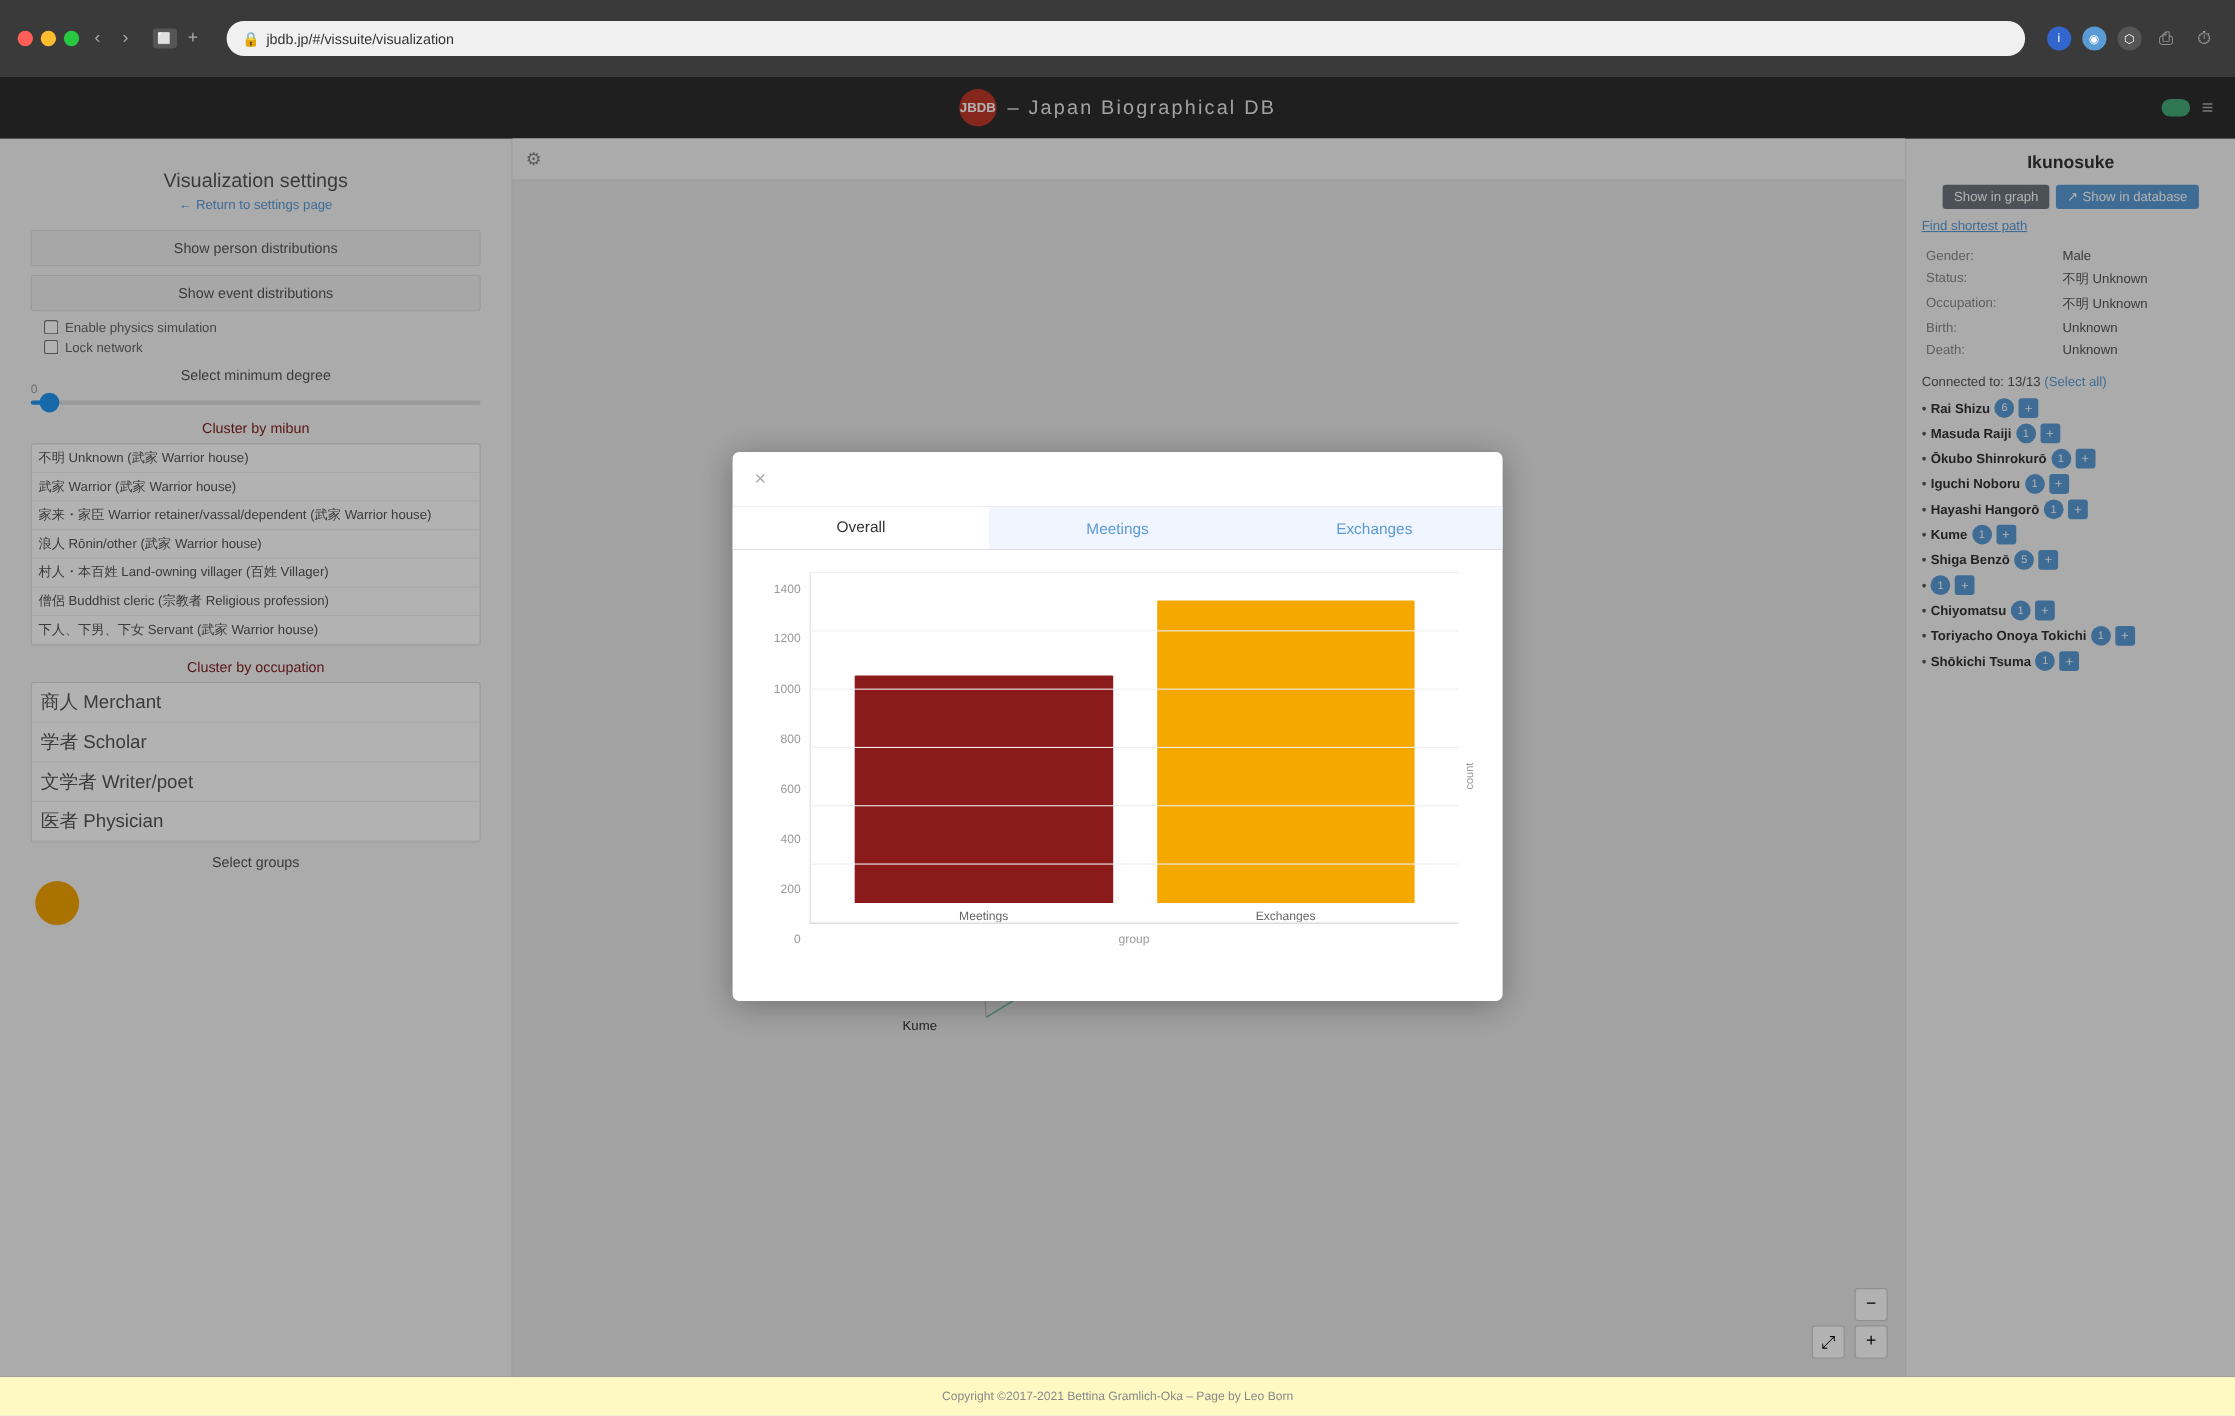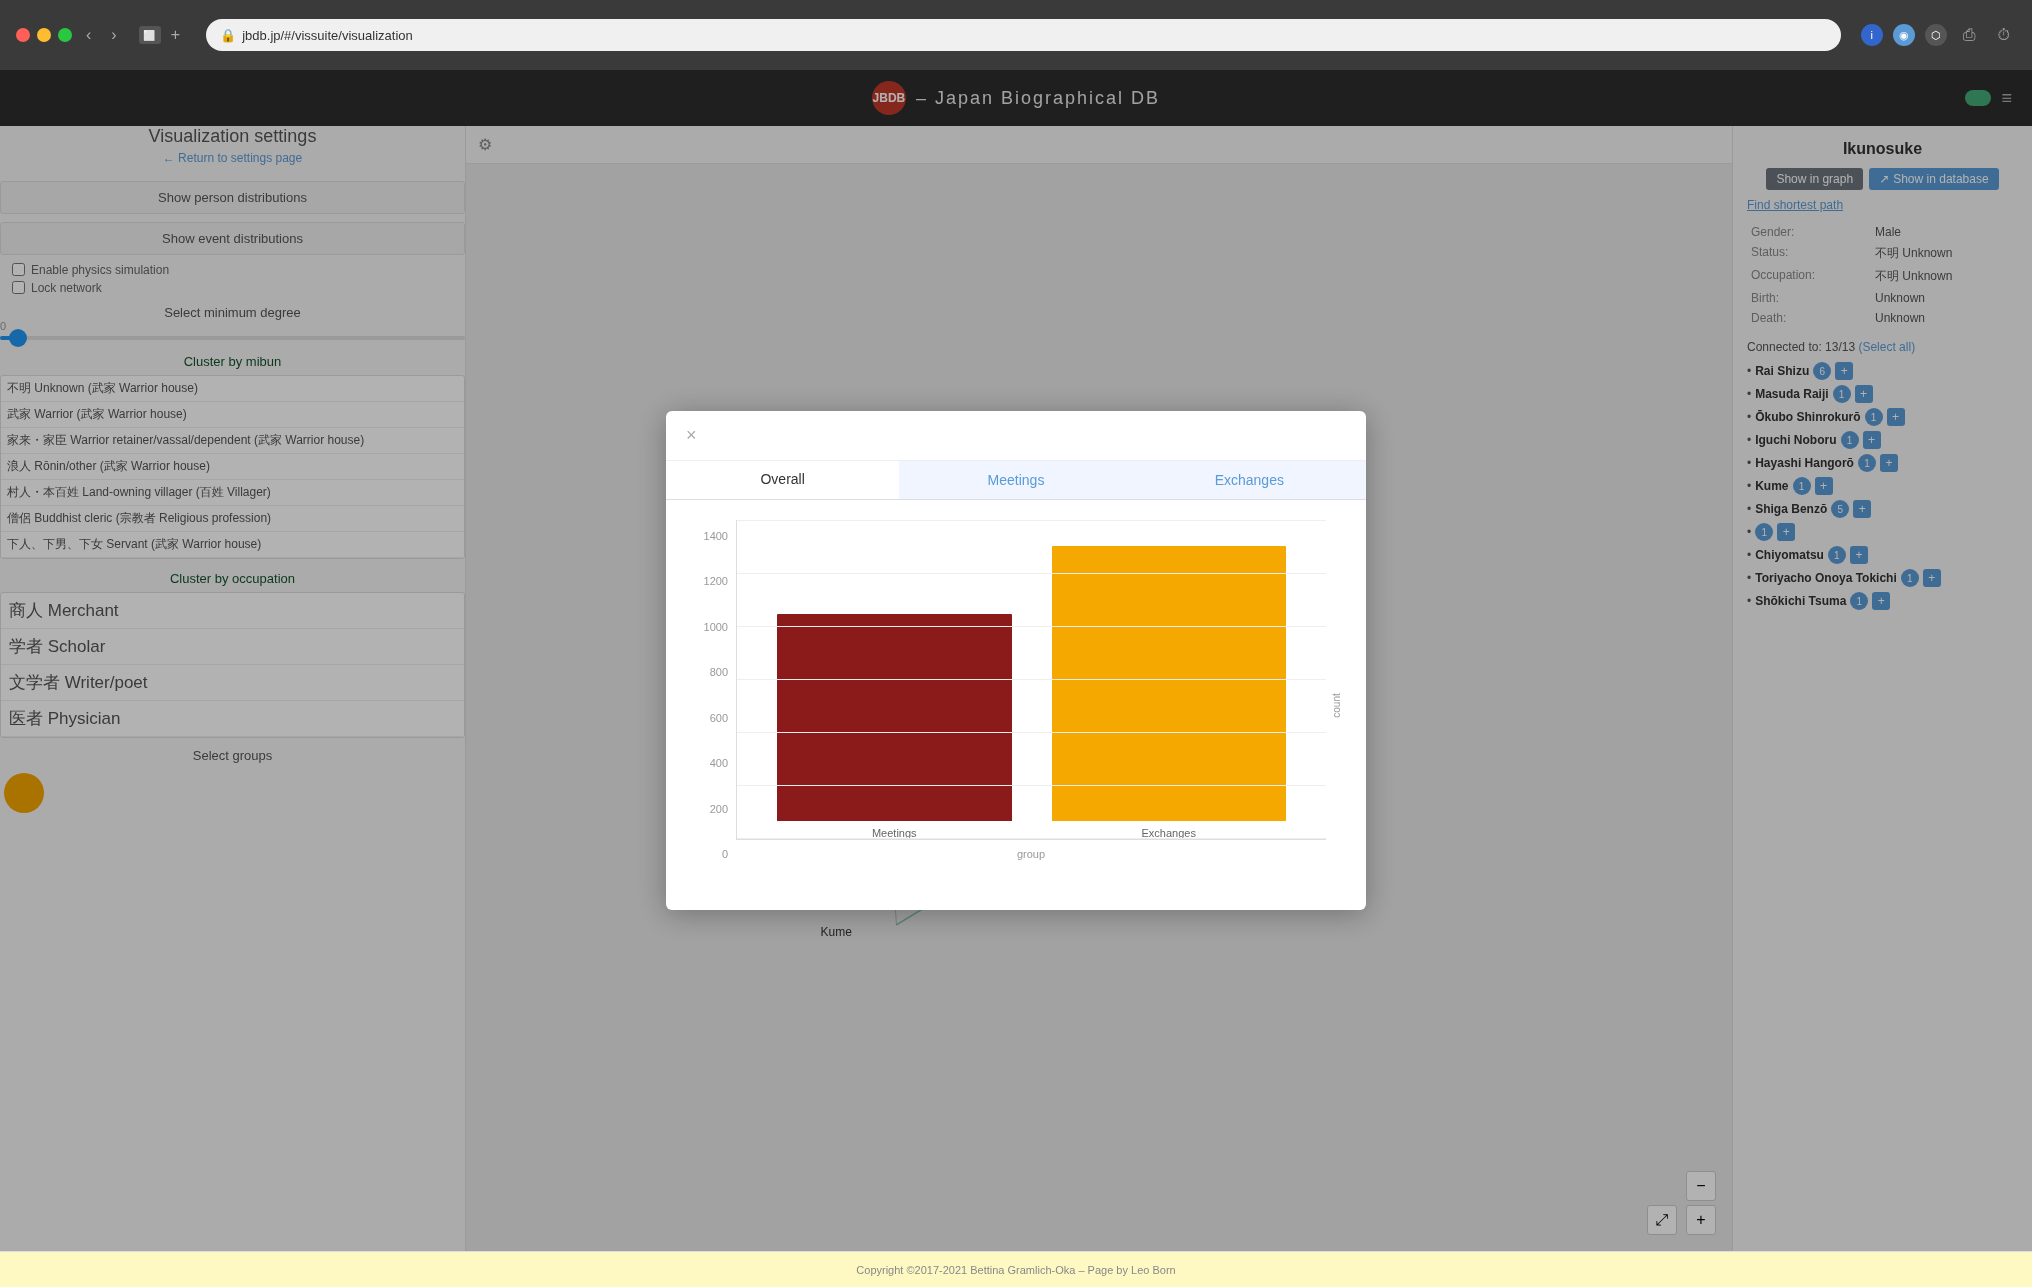--- a/index.html
+++ b/index.html
@@ -24,32 +24,32 @@
     .app-header { background: #2d2d2d; height: 56px; display: flex; align-items: center; justify-content: center; position: relative; }
     .app-logo { width: 34px; height: 34px; background: #c0392b; border-radius: 50%; display: flex; align-items: center; justify-content: center; color: white; font-size: 12px; font-weight: bold; margin-right: 10px; }
     .app-title { color: #e8e8e8; font-size: 18px; letter-spacing: 2px; font-weight: 300; }
     .header-right { position: absolute; right: 20px; display: flex; gap: 10px; align-items: center; }
     .header-btn { background: #4a7; border-radius: 50%; width: 26px; height: 26px; display: flex; align-items: center; justify-content: center; }
 
     
     .main-layout { display: flex; height: calc(1287px - 70px - 56px - 36px); }
 
     
-    .sidebar { width: 466px; background: #f5f5f5; border-right: 1px solid #ddd; overflow-y: auto; padding: 0; }
+    .sidebar { width: 466px; background: #f5f5f5; border-right: 1px solid #ddd; overflow-y: auto; padding: 28px; }
     .sidebar-title { text-align: center; font-size: 18px; color: #555; margin-bottom: 4px; }
     .sidebar-link { text-align: center; display: block; font-size: 12px; color: #5b9bd5; margin-bottom: 16px; }
     .sidebar-btn { display: block; width: 100%; background: #f0f0f0; border: 1px solid #ddd; padding: 8px 12px; margin-bottom: 8px; font-size: 13px; color: #555; cursor: pointer; text-align: center; border-radius: 3px; }
     .sidebar-checkbox-row { display: flex; align-items: flex-start; gap: 6px; font-size: 12px; color: #666; margin: 4px 0 4px 12px; }
     .sidebar-label { font-size: 13px; color: #555; text-align: center; margin: 10px 0 6px 0; display: block; }
     .slider-container { margin: 6px 0 14px 0; position: relative; }
     .slider-track { width: 100%; height: 4px; background: #ddd; border-radius: 2px; position: relative; margin-top: 16px; }
     .slider-fill { position: absolute; left: 0; top: 0; height: 4px; background: #2196f3; border-radius: 2px; width: 4%; }
     .slider-thumb { position: absolute; left: 2%; top: -7px; width: 18px; height: 18px; background: #2196f3; border-radius: 50%; }
     .slider-label { font-size: 11px; color: #999; position: absolute; top: -16px; left: 0; }
-    .cluster-title { font-size: 13px; color: #14532d; text-align: center; margin: 12px 0 6px 0; font-weight: 500; }
+    .cluster-title { font-size: 13px; color: #7f1d1d; text-align: center; margin: 12px 0 6px 0; font-weight: 500; }
     .cluster-item { font-size: 12px; color: #555; padding: 4px 6px; border-bottom: 1px solid #eee; }
     .cluster-section { background: white; border: 1px solid #ddd; border-radius: 3px; margin-bottom: 10px; }
     .occ-item { font-size: 17px; color: #555; padding: 6px 8px; border-bottom: 1px solid #eee; }
 
     
     .graph-area { flex: 1; background: #e8e8e8; position: relative; }
     .graph-toolbar { background: #f5f5f5; border-bottom: 1px solid #ddd; height: 38px; display: flex; align-items: center; padding: 0 12px; }
     .graph-canvas { position: relative; width: 100%; height: calc(100% - 38px); overflow: hidden; }
     .graph-node { position: absolute; border-radius: 50%; cursor: pointer; }
     .node-label { position: absolute; font-size: 12px; color: #333; white-space: nowrap; }

